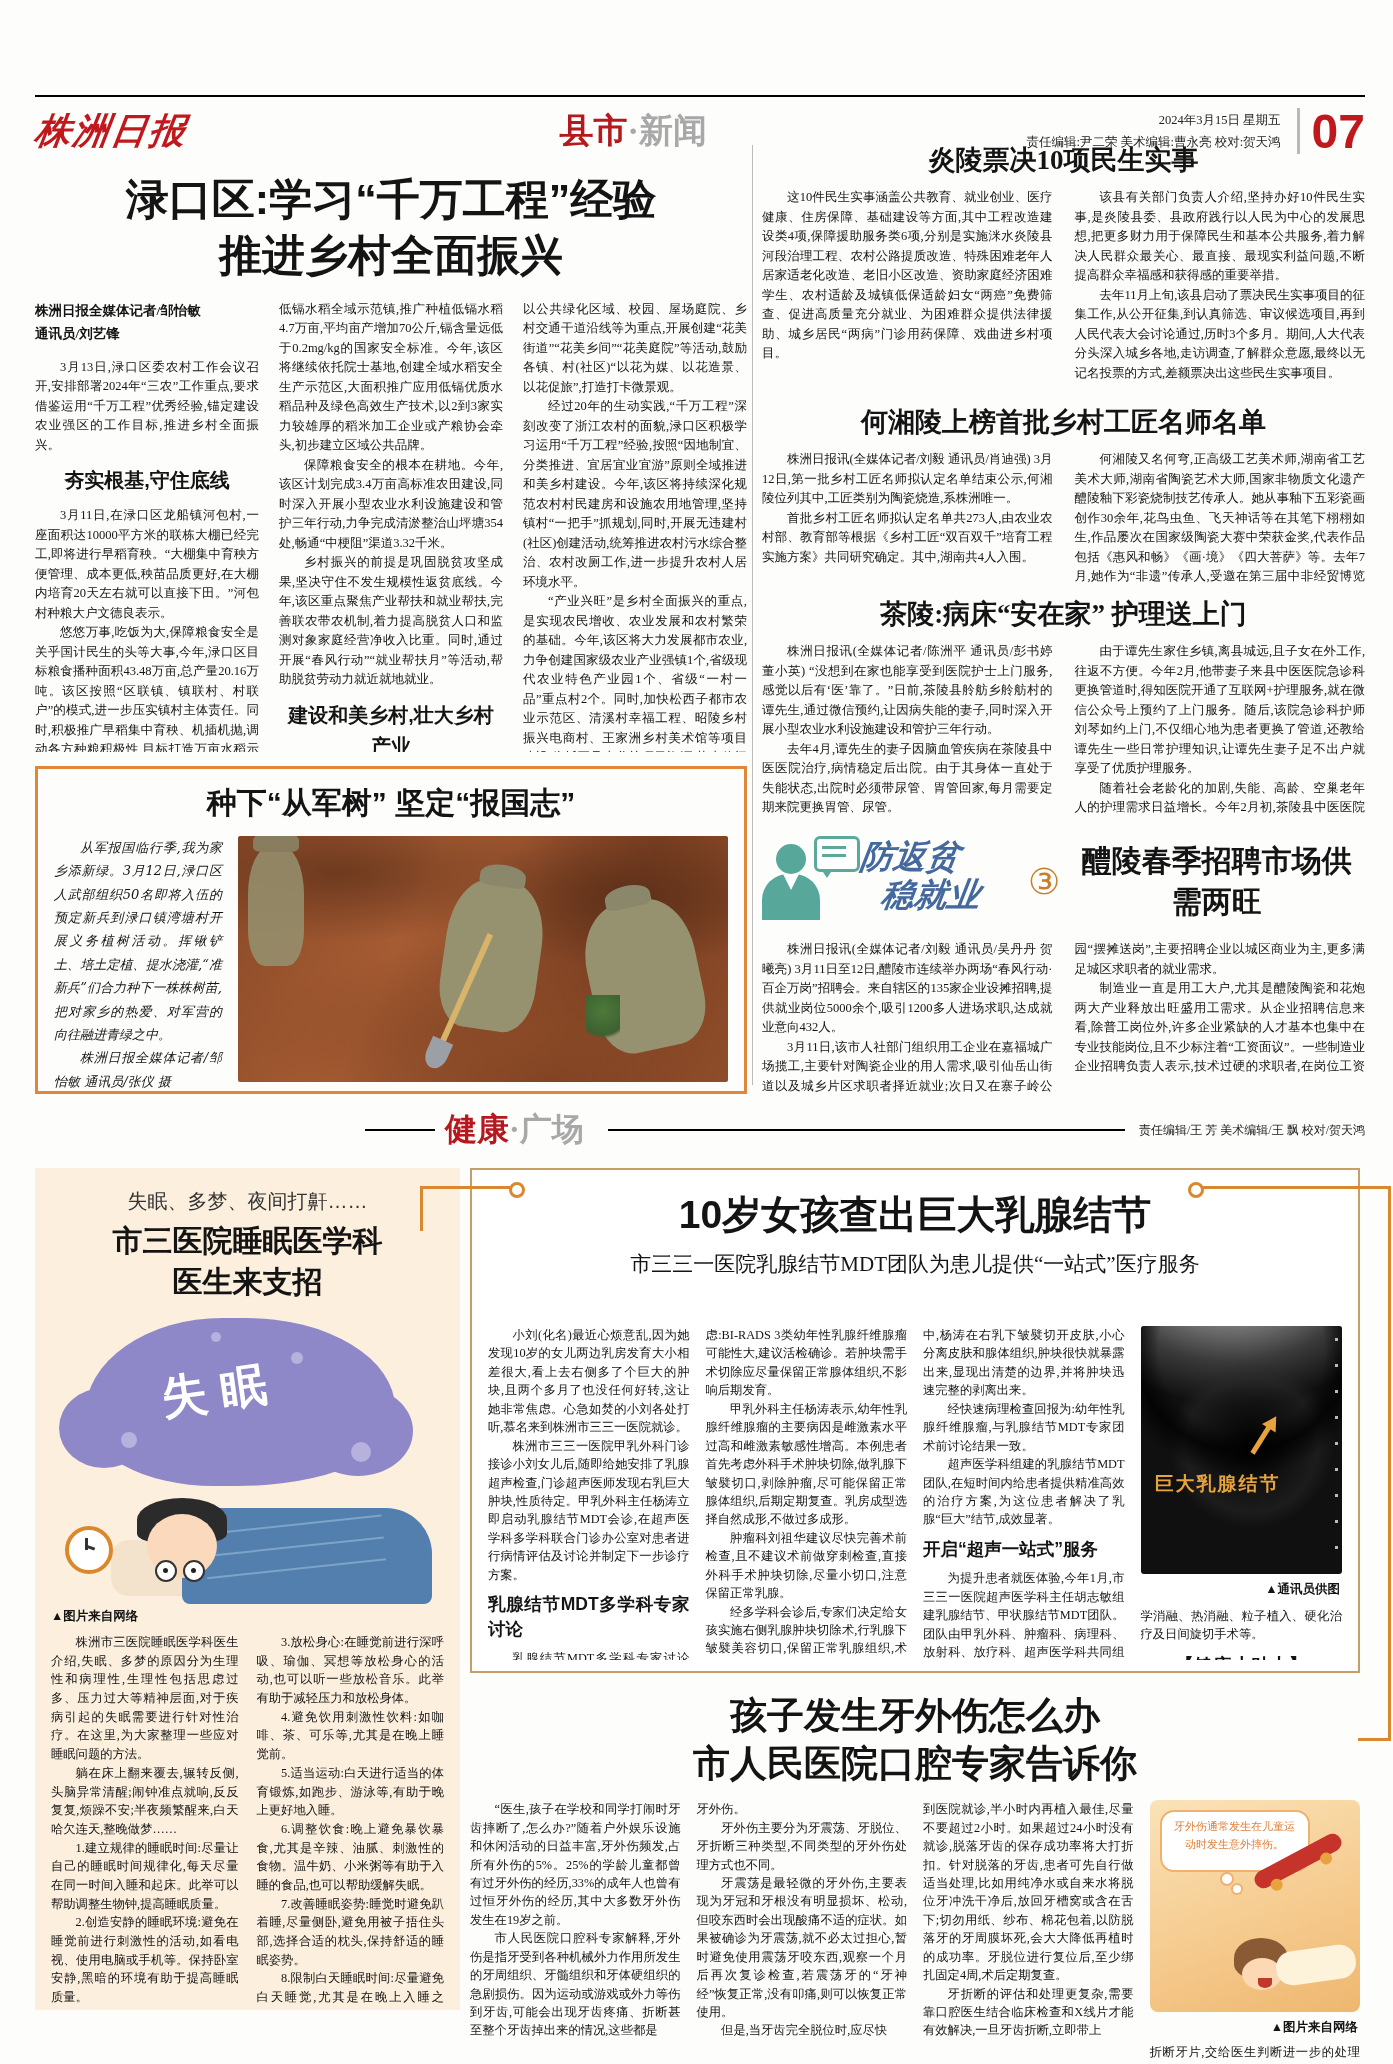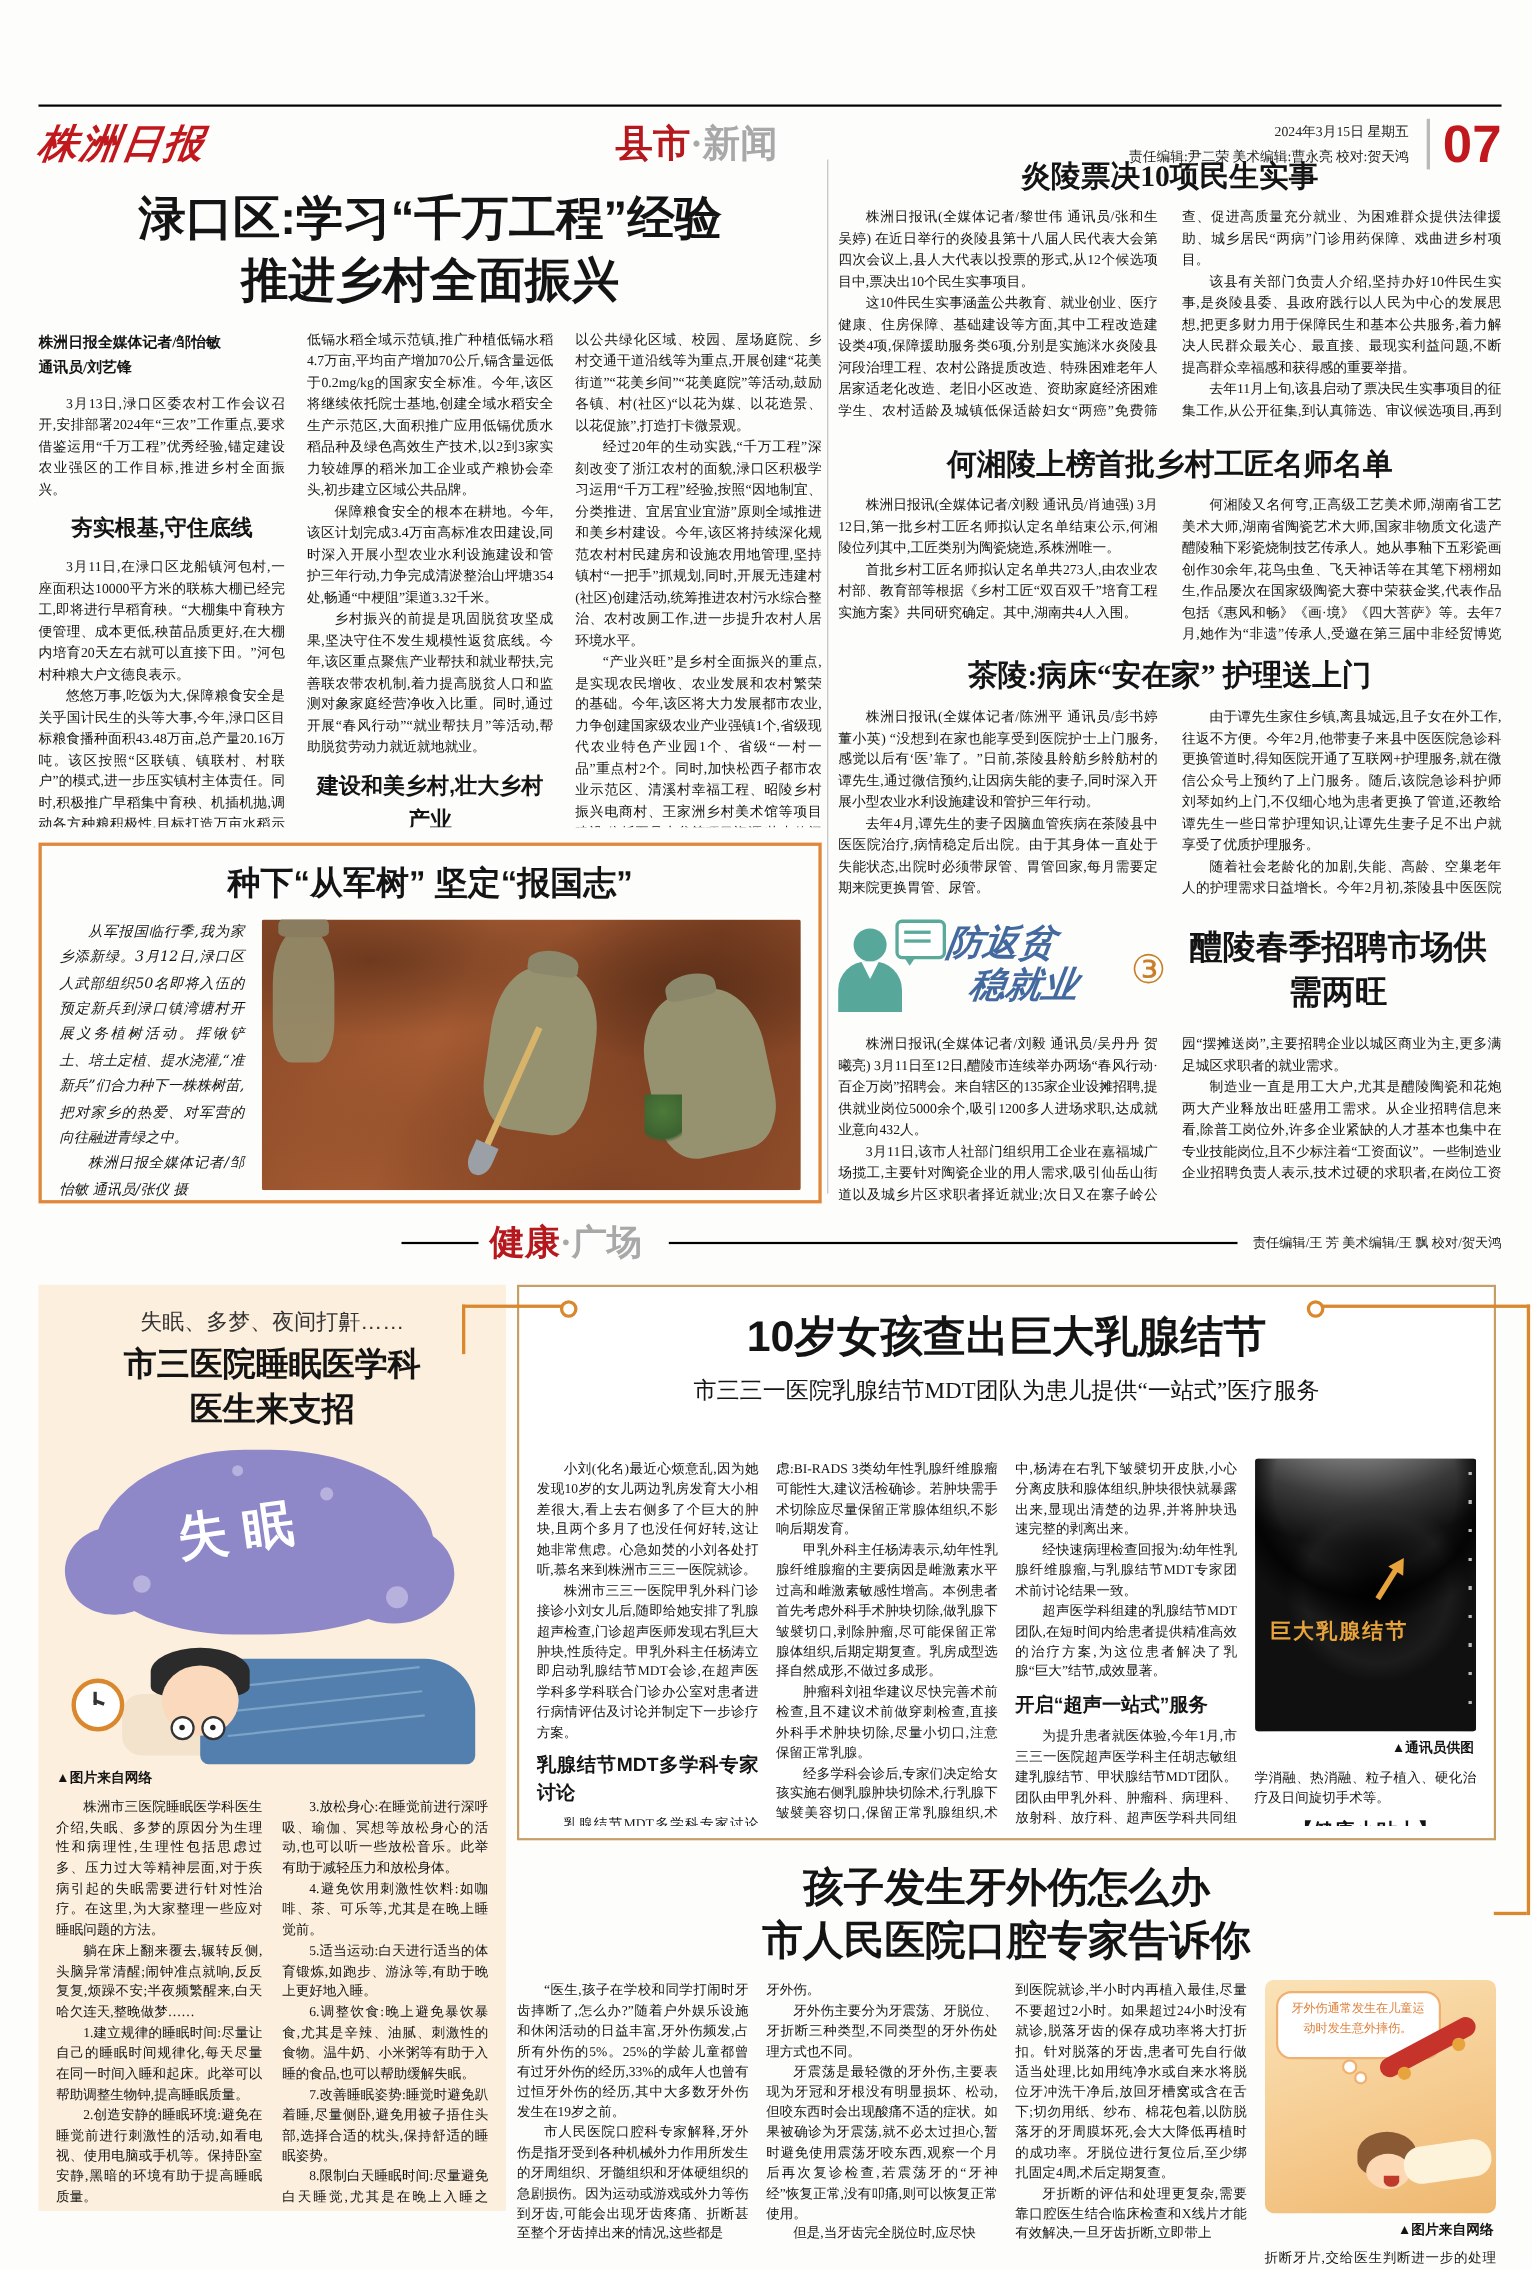--- a/index.html
+++ b/index.html
@@ -255,21 +255,20 @@
           <div class="sapling"></div>
         </div>
       </div>
     </div>
   </div>
 
   <div class="right-col">
     <div class="rart">
       <h2>炎陵票决10项民生实事</h2>
       <div class="cols2 h-yan">
-          <p>株洲日报讯(全媒体记者/黎世伟 通讯员/张和生 吴婷) 在近日举行的炎陵县第十八届人民代表大会第四次会议上,县人大代表以投票的形式,从12个候选项目中,票决出10个民生实事项目。</p>
           <p>这10件民生实事涵盖公共教育、就业创业、医疗健康、住房保障、基础建设等方面,其中工程改造建设类4项,保障援助服务类6项,分别是实施洣水炎陵县河段治理工程、农村公路提质改造、特殊困难老年人居家适老化改造、老旧小区改造、资助家庭经济困难学生、农村适龄及城镇低保适龄妇女“两癌”免费筛查、促进高质量充分就业、为困难群众提供法律援助、城乡居民“两病”门诊用药保障、戏曲进乡村项目。</p>
           <p>该县有关部门负责人介绍,坚持办好10件民生实事,是炎陵县委、县政府践行以人民为中心的发展思想,把更多财力用于保障民生和基本公共服务,着力解决人民群众最关心、最直接、最现实利益问题,不断提高群众幸福感和获得感的重要举措。</p>
           <p>去年11月上旬,该县启动了票决民生实事项目的征集工作,从公开征集,到认真筛选、审议候选项目,再到人民代表大会讨论通过,历时3个多月。期间,人大代表分头深入城乡各地,走访调查,了解群众意愿,最终以无记名投票的方式,差额票决出这些民生实事项目。</p>
         </div>
     </div>
     <div class="rart">
       <h2>何湘陵上榜首批乡村工匠名师名单</h2>
       <div class="cols2 h-he">
           <p>株洲日报讯(全媒体记者/刘毅 通讯员/肖迪强) 3月12日,第一批乡村工匠名师拟认定名单结束公示,何湘陵位列其中,工匠类别为陶瓷烧造,系株洲唯一。</p>
           <p>首批乡村工匠名师拟认定名单共273人,由农业农村部、教育部等根据《乡村工匠“双百双千”培育工程实施方案》共同研究确定。其中,湖南共4人入围。</p>

